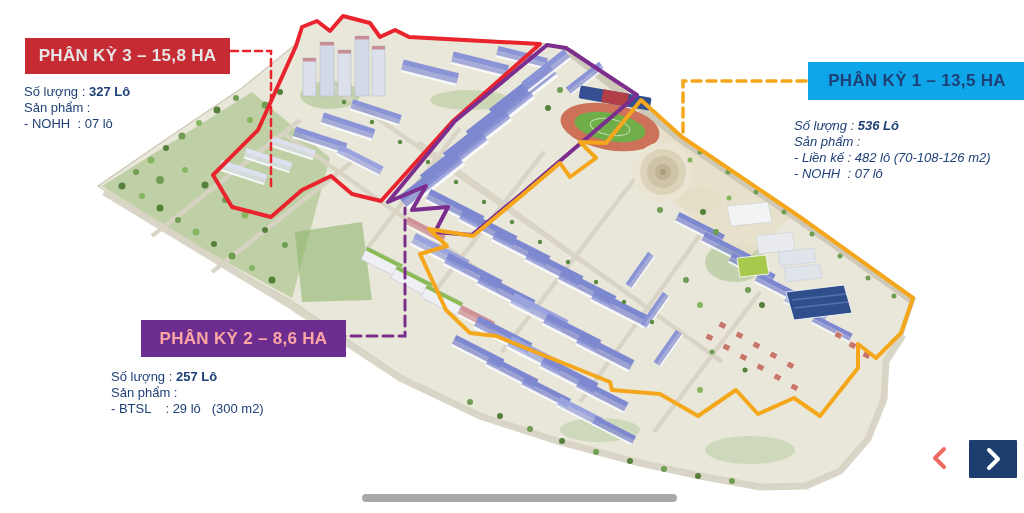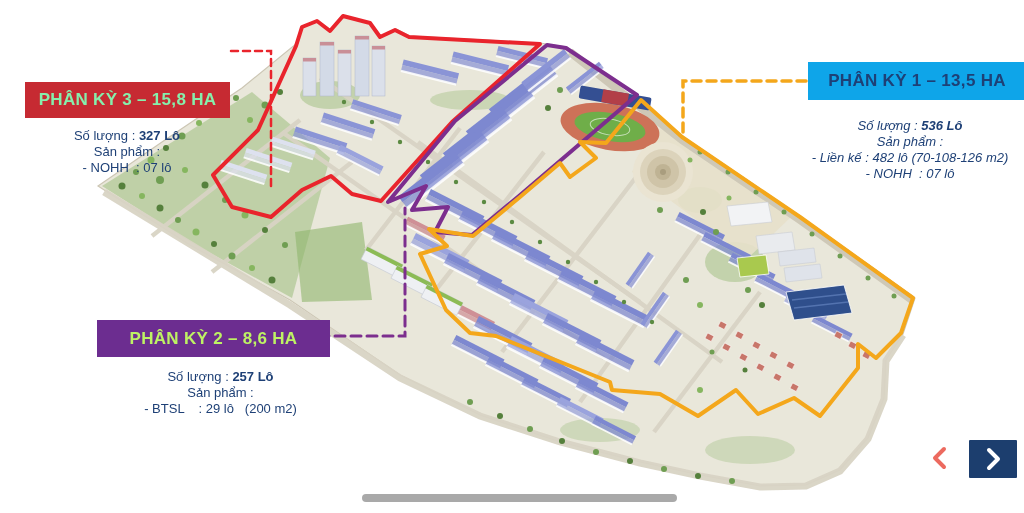--- a/index.html
+++ b/index.html
@@ -6,24 +6,24 @@
   body{
     width:1024px;height:513px;position:relative;overflow:hidden;
     background:#ffffff;font-family:"Liberation Sans",sans-serif;
   }
   #map-svg{position:absolute;left:0;top:0;}
   .card{position:absolute;}
   .title-box{
     display:flex;align-items:center;justify-content:center;
     font-weight:700;font-size:17px;letter-spacing:.3px;white-space:nowrap;
   }
-  .title-box.red{background:#C62A32;color:#86efac;width:205px;height:36px;margin-top:44px;}
+  .title-box.red{background:#C62A32;color:#e5e5e5;width:205px;height:36px;}
   .title-box.yellow{background:#0ea5e9;color:#1E4076;width:218px;height:38px;}
-  .title-box.purple{background:#6C2D90;color:#bef264;width:233px;height:37px;}
-  .card-lines{color:#1E4076;font-size:13px;line-height:16px;text-align:center;}
+  .title-box.purple{background:#6C2D90;color:#fca5a5;width:205px;height:37px;margin-left:44px;}
+  .card-lines{color:#1E4076;font-size:13px;line-height:16px;}
   .card-lines .line{white-space:pre;}
   .lbl{font-weight:400;}
   .val{font-weight:700;}
   .products-label{font-weight:400;}
   .nav-prev{
     position:absolute;left:926px;top:444px;width:26px;height:28px;
     display:flex;align-items:center;justify-content:center;cursor:pointer;background:transparent;
   }
   .nav-next{
     position:absolute;left:969px;top:440px;width:48px;height:38px;background:#1C3E6E;
@@ -312,21 +312,21 @@
     <div class="line">- Liền kế : 482 lô (70-108-126 m2)</div>
     <div class="line">- NOHH  : 07 lô</div>
   </div>
 </div>
 
 <div class="card" style="left:97px;top:320px;">
   <div class="title-box purple">PHÂN KỲ 2 – 8,6 HA</div>
   <div class="card-lines" style="margin-top:12px;margin-left:14px;">
     <div class="line"><span class="lbl">Số lượng :</span> <span class="val">257 Lô</span></div>
     <div class="line products-label">Sản phẩm :</div>
-    <div class="line">- BTSL    : 29 lô   (200 m2)</div>
+    <div class="line">- BTSL    : 29 lô   (300 m2)</div>
   </div>
 </div>
 
 <div class="nav-prev">
   <svg width="18" height="24" viewBox="0 0 18 24">
     <polyline points="14,3 5,12 14,21" fill="none" stroke="#EC6A5F" stroke-width="4" stroke-linecap="round" stroke-linejoin="round"></polyline>
   </svg>
 </div>
 <div class="nav-next">
   <svg width="18" height="24" viewBox="0 0 18 24">

